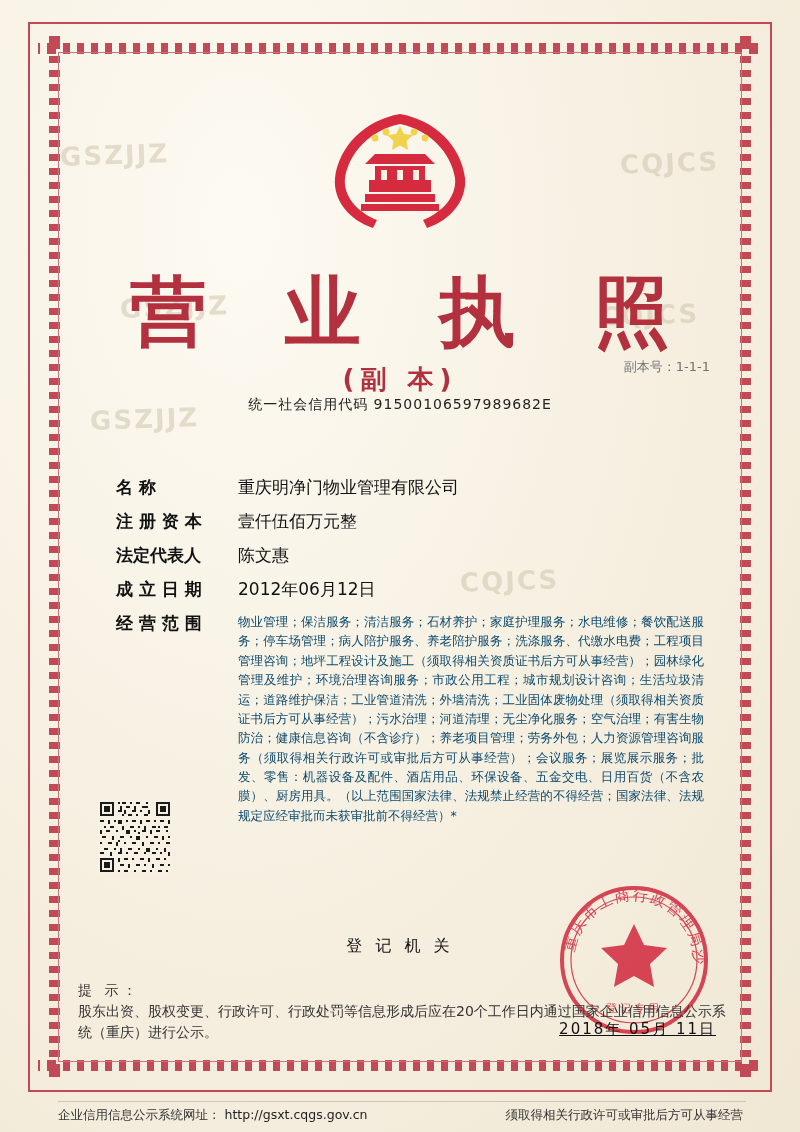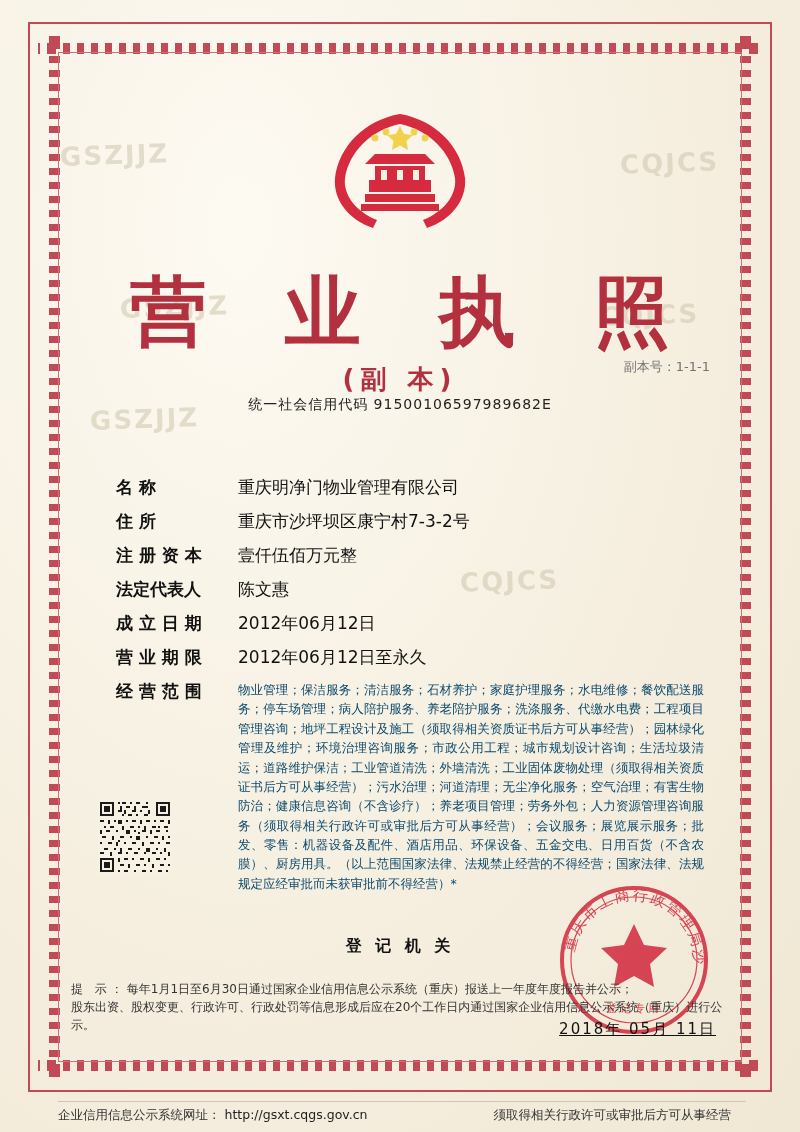--- a/index.html
+++ b/index.html
@@ -34,28 +34,28 @@
   .fields{position:absolute;left:104px;top:476px;right:96px;margin-left:12px;}
   .row{display:flex;align-items:flex-start;margin-bottom:11px;}
   .lbl{width:122px;flex:0 0 122px;font-size:17px;color:#111;letter-spacing:0px;font-weight:bold;}
   .val{font-size:16px;color:#111;}
   .val.big{font-size:17px;}
   .scope{font-size:12.5px;line-height:1.55;color:#0c4a6e;text-align:justify;}
 
   .qr{position:absolute;left:98px;top:800px;width:74px;height:74px;}
   .qr svg{display:block;}
 
-  .reg-label{position:absolute;left:0;right:0;top:936px;text-align:center;font-size:16px;color:#111;letter-spacing:4px;font-weight:bold;}
+  .reg-label{position:absolute;left:0;right:0;top:936px;text-align:center;font-size:16px;color:#111;letter-spacing:4px;font-weight:normal;}
   .seal{position:absolute;right:86px;top:880px;width:160px;height:160px;}
   .date-line{position:absolute;right:84px;top:1020px;font-size:15px;color:#111;letter-spacing:2px;text-decoration:underline;}
 
-  .note{position:absolute;left:71px;right:66px;top:980px;font-size:12px;color:#333;line-height:1.5;}
+  .note{position:absolute;left:78px;right:66px;top:980px;font-size:14px;color:#333;line-height:1.5;}
   .note .hd{float:left;letter-spacing:4px;}
 
-  .footer{position:absolute;left:58px;right:69px;bottom:8px;display:flex;justify-content:space-between;font-size:12.5px;color:#333;}
+  .footer{position:absolute;left:58px;right:57px;bottom:8px;display:flex;justify-content:space-between;font-size:12.5px;color:#333;}
   .footer .url{color:#222;}
   .divider{position:absolute;left:58px;right:54px;bottom:30px;height:1px;background:#cfc7b4;}
 </style>
 </head>
 <body>
 
 <div class="page">
   <div class="paper"></div>
 
   <div class="watermarks">
@@ -101,38 +101,30 @@
   <div class="subtitle">(副  本)</div>
   <div class="copy-no">副本号：1-1-1</div>
   <div class="credit-code">统一社会信用代码 91500106597989682E</div>
 
   <div class="fields">
     <div class="row">
       <div class="lbl">名        称</div>
       <div class="val big">重庆明净门物业管理有限公司</div>
     </div>
     <div class="row">
-      <div class="lbl">住        所</div>
-      <div class="val big">重庆市沙坪坝区康宁村7-3-2号</div>
-    </div>
-    <div class="row">
       <div class="lbl">注 册 资 本</div>
       <div class="val big">壹仟伍佰万元整</div>
     </div>
     <div class="row">
       <div class="lbl">法定代表人</div>
       <div class="val big">陈文惠</div>
     </div>
     <div class="row">
       <div class="lbl">成 立 日 期</div>
       <div class="val big">2012年06月12日</div>
-    </div>
-    <div class="row">
-      <div class="lbl">营 业 期 限</div>
-      <div class="val big">2012年06月12日至永久</div>
     </div>
     <div class="row">
       <div class="lbl">经 营 范 围</div>
       <div class="scope">物业管理；保洁服务；清洁服务；石材养护；家庭护理服务；水电维修；餐饮配送服务；停车场管理；病人陪护服务、养老陪护服务；洗涤服务、代缴水电费；工程项目管理咨询；地坪工程设计及施工（须取得相关资质证书后方可从事经营）；园林绿化管理及维护；环境治理咨询服务；市政公用工程；城市规划设计咨询；生活垃圾清运；道路维护保洁；工业管道清洗；外墙清洗；工业固体废物处理（须取得相关资质证书后方可从事经营）；污水治理；河道清理；无尘净化服务；空气治理；有害生物防治；健康信息咨询（不含诊疗）；养老项目管理；劳务外包；人力资源管理咨询服务（须取得相关行政许可或审批后方可从事经营）；会议服务；展览展示服务；批发、零售：机器设备及配件、酒店用品、环保设备、五金交电、日用百货（不含农膜）、厨房用具。（以上范围国家法律、法规禁止经营的不得经营；国家法律、法规规定应经审批而未获审批前不得经营）*</div>
     </div>
   </div>
 
   <div class="qr">
     <svg viewBox="0 0 37 37" width="74" height="74" shape-rendering="crispEdges" aria-hidden="true">
       <rect width="37" height="37" fill="#f7f1e3"></rect>
@@ -269,21 +261,21 @@
         <path d="M80 44 l10 21 23 3 -17 16 4 23 -20-11 -20 11 4-23 -17-16 23-3z" fill="#d2283c"></path>
         <text x="80" y="132" text-anchor="middle" font-size="11" fill="#d2283c" font-family="'DejaVu Sans',sans-serif" letter-spacing="3">登记专用</text>
       </g>
     </svg>
   </div>
 
   <div class="date-line">2018年    05月    11日</div>
 
   <div class="note">
     <span class="hd">提    示：</span>
-    <span>每年1月1日至6月30日通过国家企业信用信息公示系统（重庆）报送上一年度年度报告并公示；</span><br>
+    <br>
     <span>股东出资、股权变更、行政许可、行政处罚等信息形成后应在20个工作日内通过国家企业信用信息公示系统（重庆）进行公示。</span>
   </div>
 
   <div class="divider"></div>
   <div class="footer">
     <div>
       <span>企业信用信息公示系统网址：</span>
       <span class="url">http://gsxt.cqgs.gov.cn</span>
     </div>
     <div>须取得相关行政许可或审批后方可从事经营</div>

